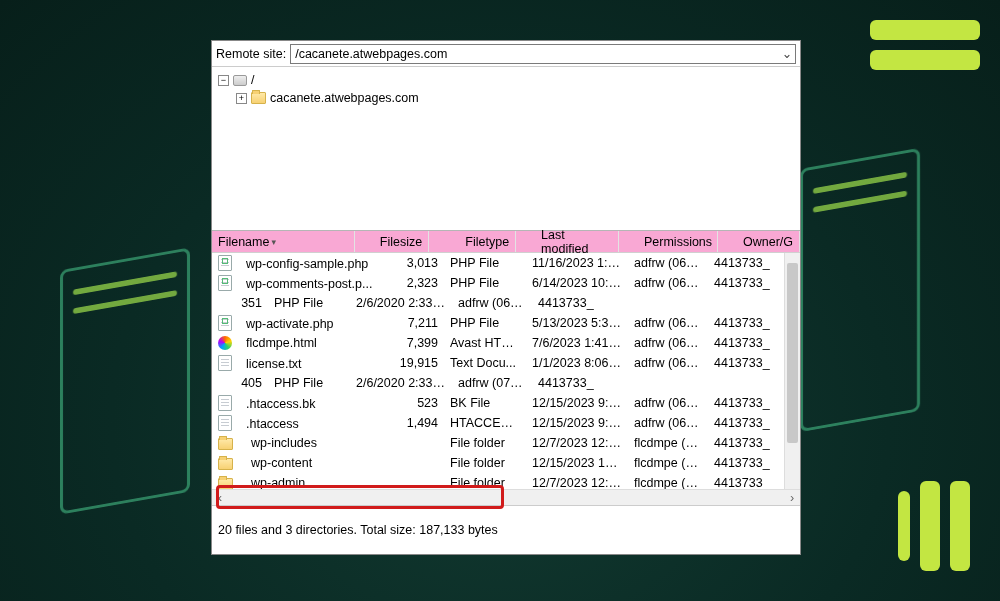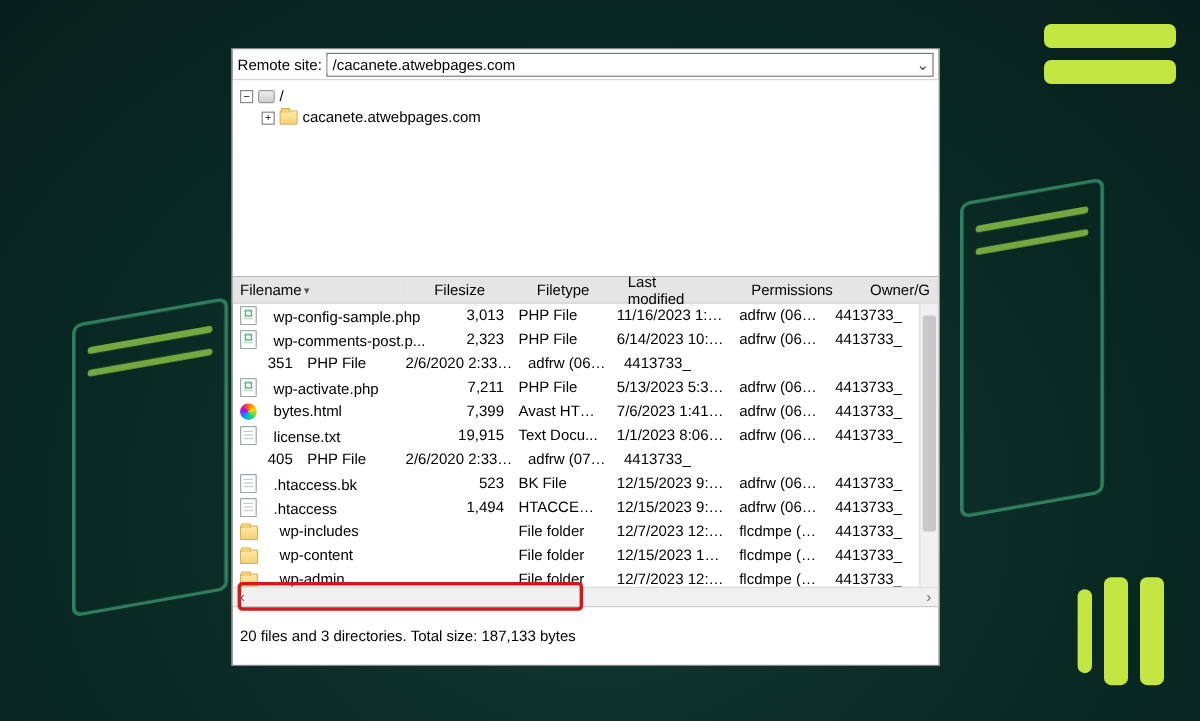--- a/index.html
+++ b/index.html
@@ -12,21 +12,21 @@
   .ab4 { right: 90px; bottom: 40px; width: 12px; height: 70px; }
   .ab5 { right: 30px; bottom: 30px; width: 20px; height: 90px; }
   .glow-shape { position: absolute; border: 3px solid #3aa575; border-radius: 8px; transform: skewY(-10deg) rotateX(20deg); opacity: 0.7; }
   .gs1 { left: 60px; bottom: 90px; width: 130px; height: 260px; }
   .gs2 { right: 80px; top: 150px; width: 120px; height: 280px; }
   .gs2::before, .gs2::after, .gs1::before, .gs1::after { content:""; position:absolute; left:10px; right:10px; height:6px; background:#9fe04a; border-radius:3px; }
   .gs1::before { top: 20px; } .gs1::after { top: 40px; }
   .gs2::before { top: 20px; } .gs2::after { top: 40px; }
 
   .panel {
-    position: absolute; left: 193px; top: 40px; width: 590px; height: 515px;
+    position: absolute; left: 211px; top: 40px; width: 590px; height: 515px;
     background: #fff; border: 1px solid #888; display: flex; flex-direction: column;
     font-size: 12.5px; color: #000;
   }
 
   
   .remote-row { display: flex; align-items: center; border-bottom: 1px solid #ccc; padding: 2px 4px; height: 26px; }
   .remote-row label { margin-right: 4px; white-space: nowrap; }
   .combo { flex: 1; display: flex; align-items: center; border: 1px solid #7a7a7a; background: #fff; height: 20px; }
   .combo input { flex:1; border:none; outline:none; font: inherit; padding: 0 4px; }
   .combo .chev { width: 16px; text-align: center; color:#444; cursor:pointer; }
@@ -35,21 +35,21 @@
   .tree-pane { height: 164px; border-bottom: 1px solid #b5b5b5; padding: 4px 6px; overflow: auto; background:#fff; }
   .tree-row { display:flex; align-items:center; height: 18px; }
   .tree-indent { width: 18px; display:inline-block; }
   .exp { width: 11px; height: 11px; border:1px solid #888; display:inline-flex; align-items:center; justify-content:center; font-size:9px; line-height:1; margin-right:4px; cursor:pointer; background:#fff; }
   .folder { width: 15px; height: 12px; background: linear-gradient(#ffe9a8,#f7d173); border:1px solid #d6b24b; border-radius:1px; margin-right:4px; position:relative; }
   .folder::before { content:""; position:absolute; top:-3px; left:0; width:6px; height:3px; background:#f7d173; border:1px solid #d6b24b; border-bottom:none; border-radius:1px 1px 0 0;}
   .hd { width: 14px; height: 11px; background: linear-gradient(#eee,#ccc); border:1px solid #999; border-radius:2px; margin-right:4px; }
 
   
   .grid { flex:1; display:flex; flex-direction:column; min-height:0; }
-  .ghead { display:flex; border-bottom:1px solid #d0d0d0; background:#e5e5e5; height: 22px; position:relative;gap:19px; }
+  .ghead { display:flex; border-bottom:1px solid #d0d0d0; background:#f9a8d4; height: 22px; position:relative;gap:19px; }
   .ghead .col { border-right:1px solid #e3e3e3; padding: 3px 6px; font-size:12.5px; display:flex; align-items:center; gap:2px; cursor:pointer; }
   .ghead .sort { font-size:9px; color:#555; }
   .col-name { width: 176px; }
   .col-size { width: 56px; justify-content: flex-end; }
   .col-type { width: 82px; justify-content: flex-end; }
   .col-mod  { width: 102px; }
   .col-perm { width: 80px; }
   .col-own  { flex:1; }
 
   .gbody-wrap { flex:1; display:flex; min-height:0; }
@@ -176,21 +176,21 @@
             </div>
             <div class="cell c-size">7,211</div>
             <div class="cell c-type">PHP File</div>
             <div class="cell c-mod">5/13/2023 5:35:...</div>
             <div class="cell c-perm">adfrw (0644)</div>
             <div class="cell c-own">4413733_</div>
           </div>
           <div class="grow">
             <div class="cell c-name">
               <span class="ico-round"></span>
-              <span>bytes.html</span>
+              <span>flcdmpe.html</span>
             </div>
             <div class="cell c-size">7,399</div>
             <div class="cell c-type">Avast HTM...</div>
             <div class="cell c-mod">7/6/2023 1:41:2...</div>
             <div class="cell c-perm">adfrw (0644)</div>
             <div class="cell c-own">4413733_</div>
           </div>
           <div class="grow">
             <div class="cell c-name">
               <span class="file-ico"></span>

